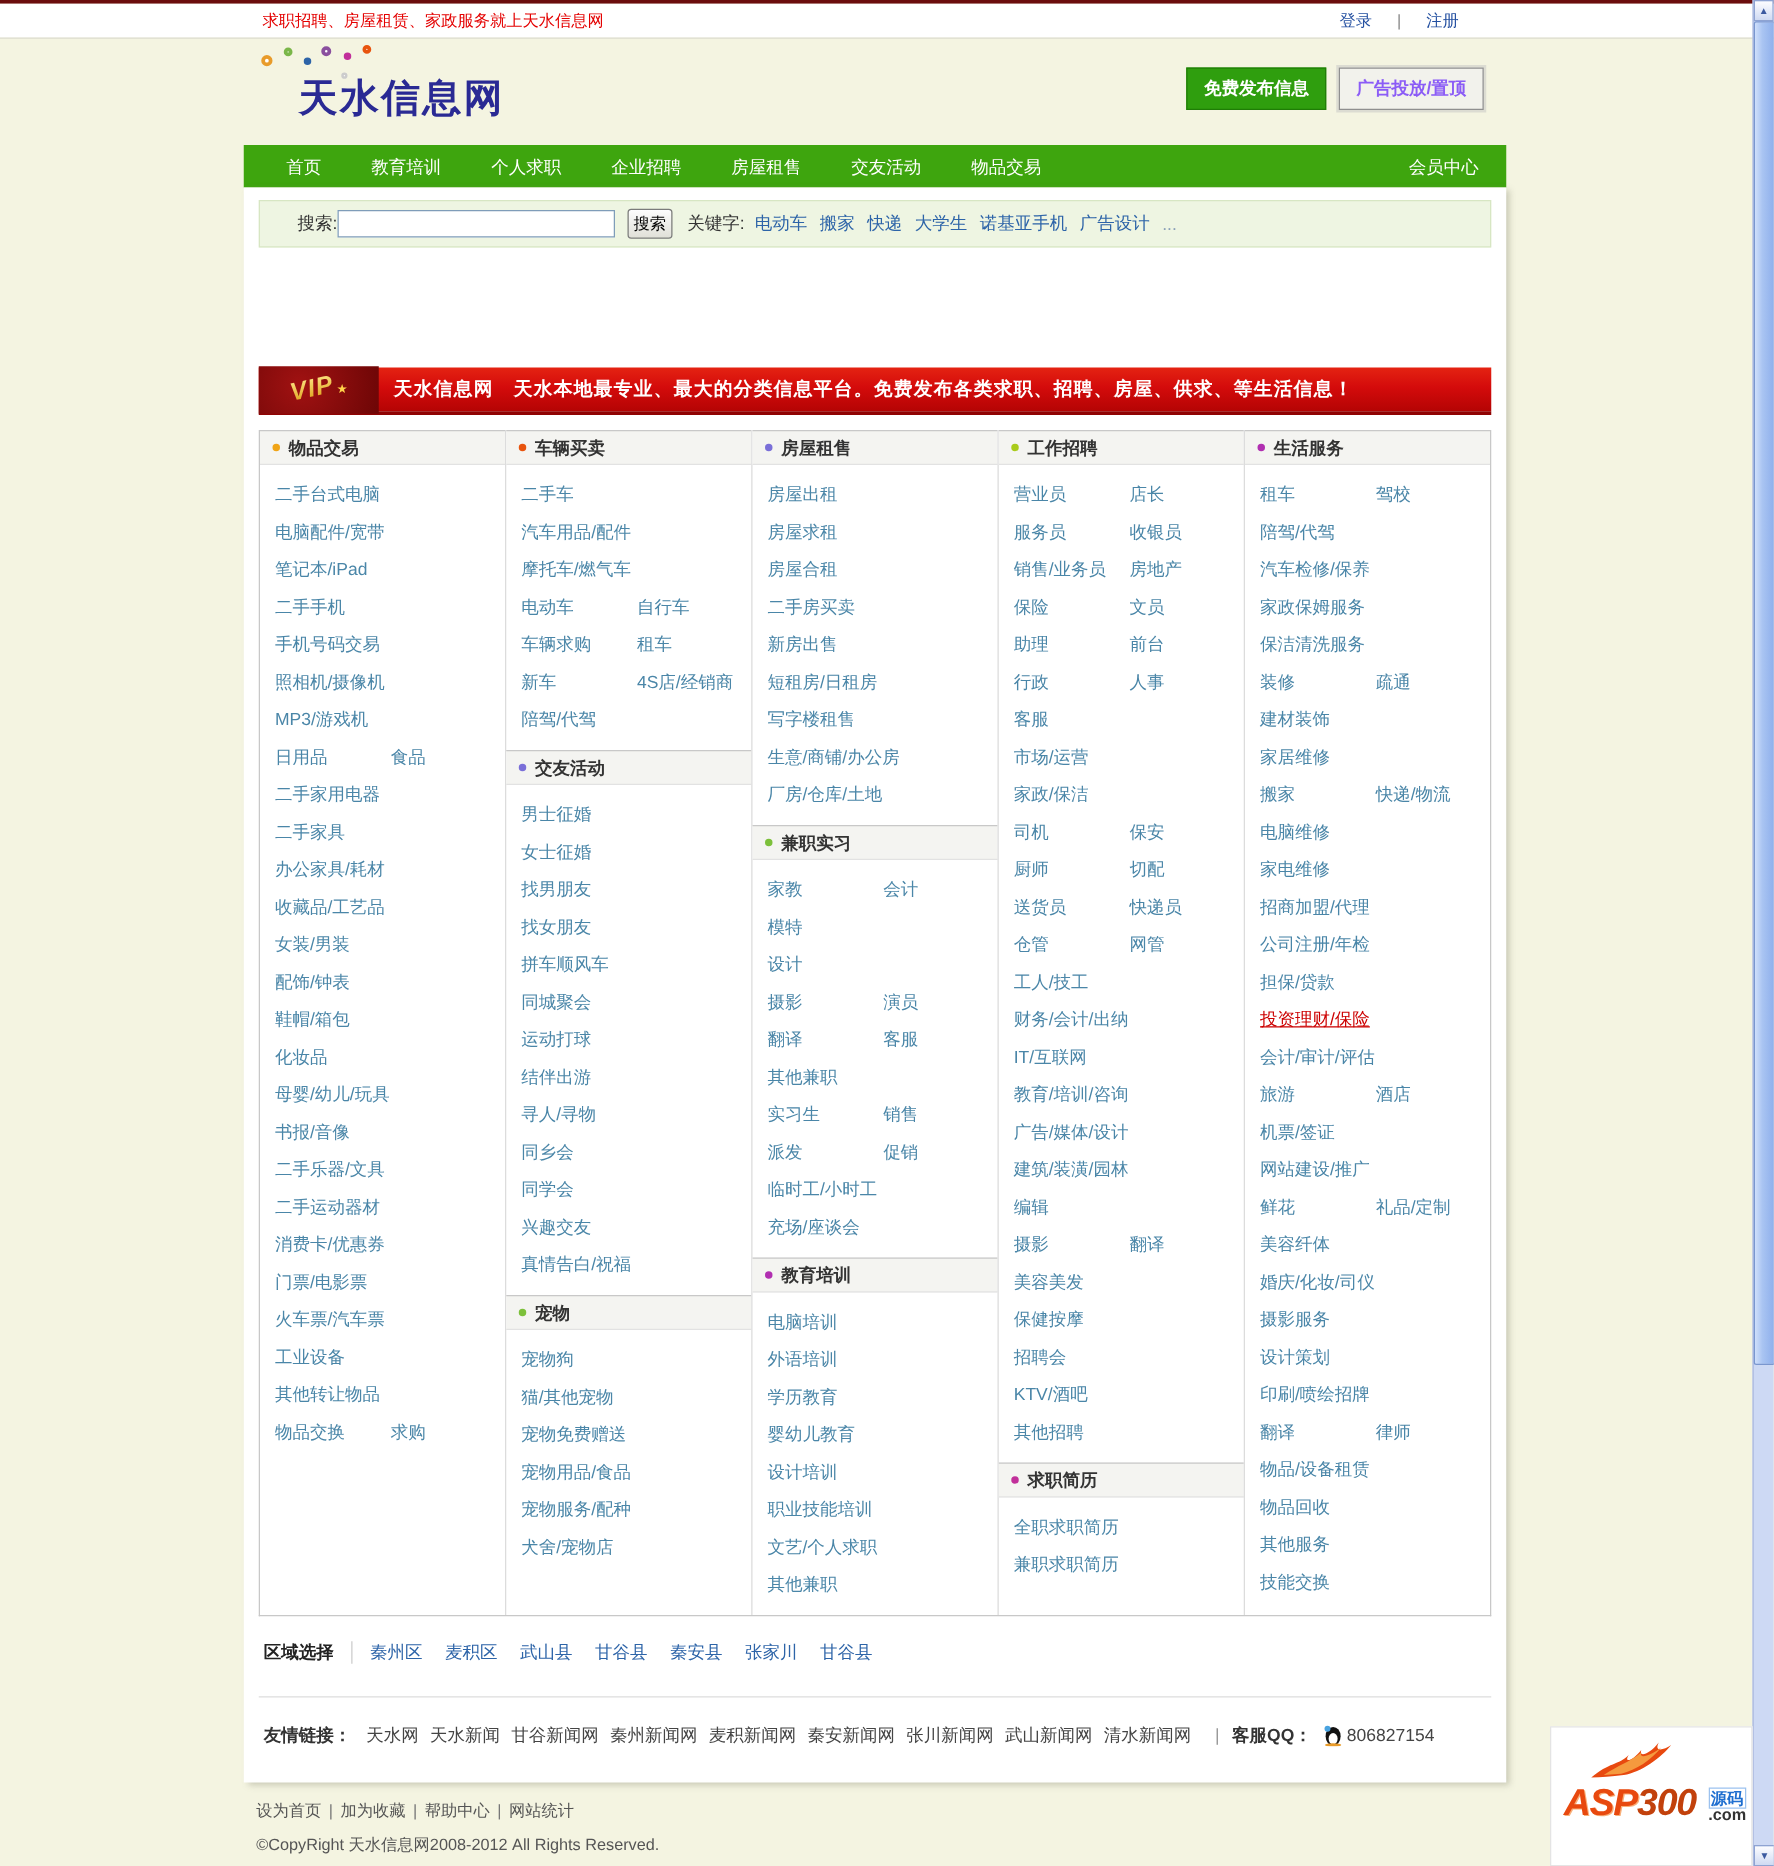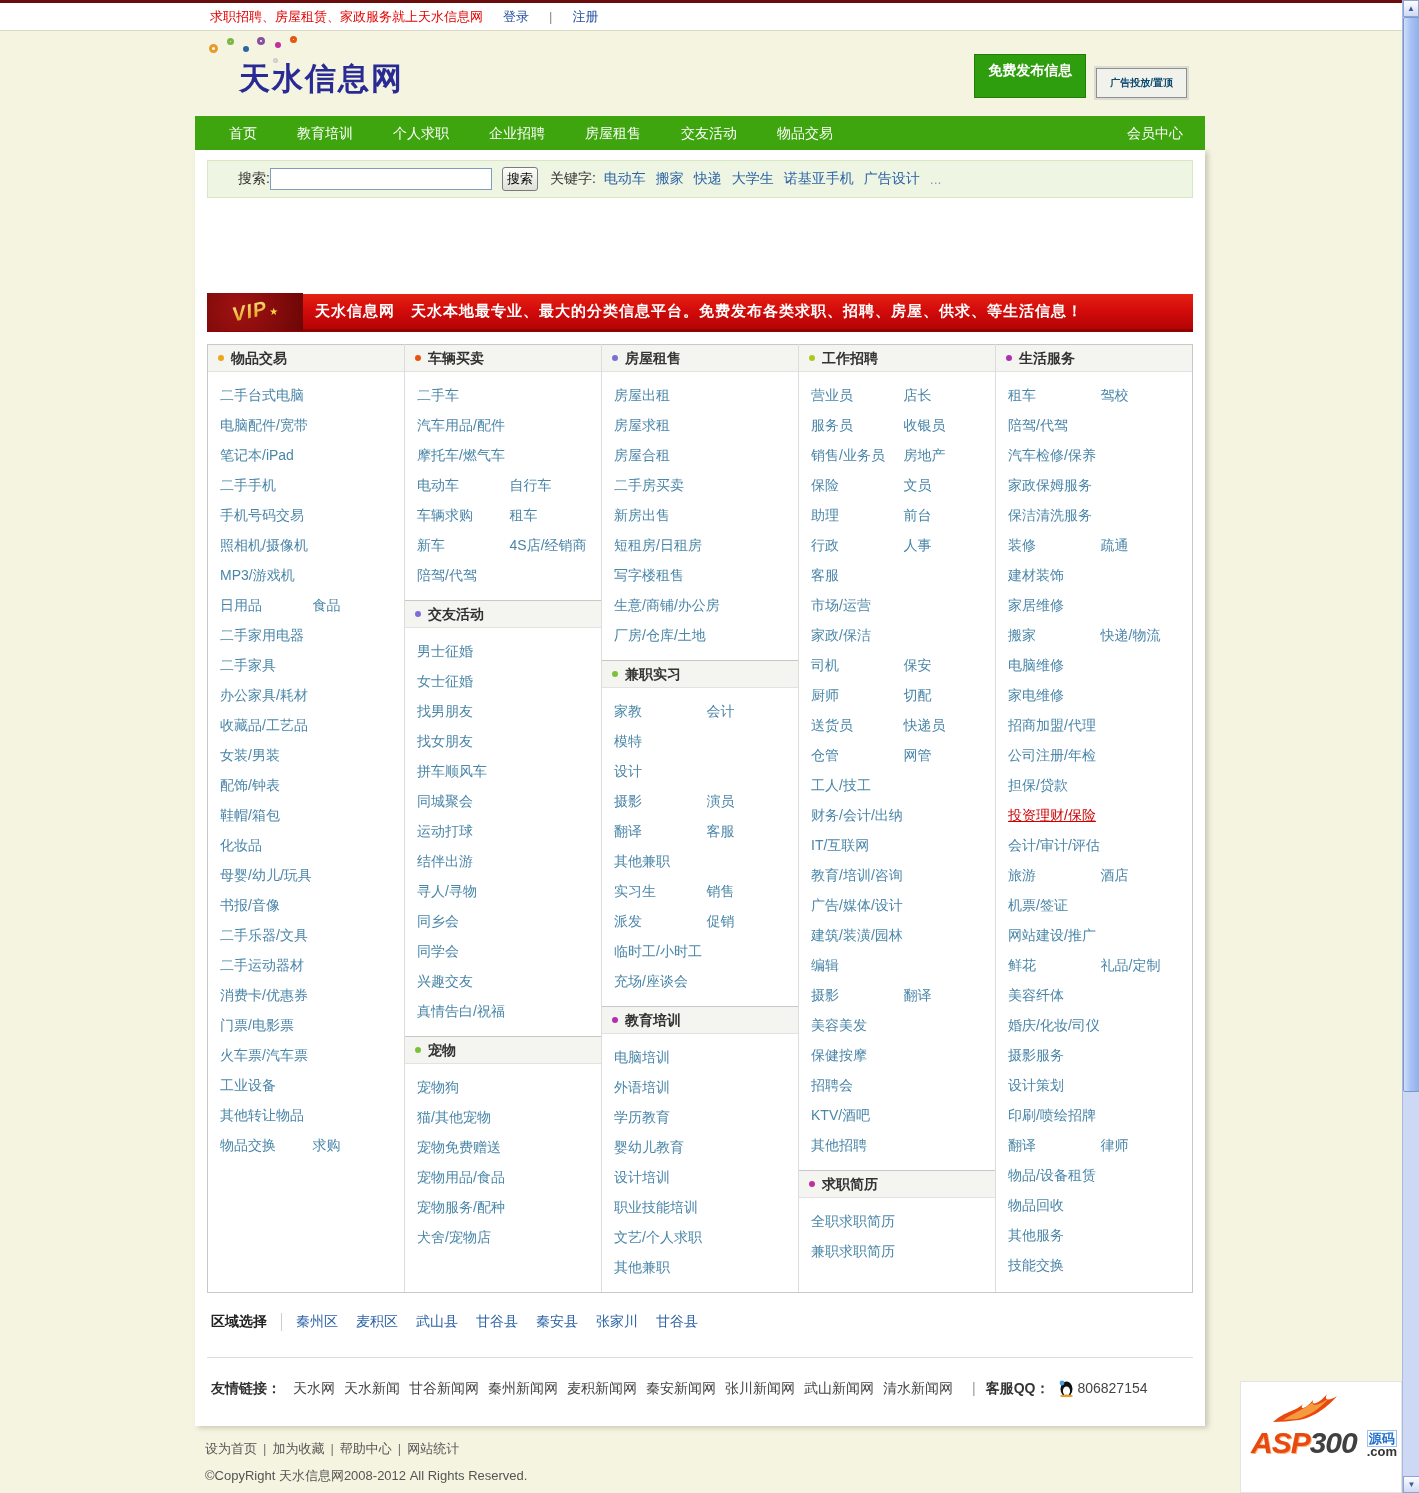--- a/index.html
+++ b/index.html
@@ -7,21 +7,21 @@
   body {
     font-family:"Liberation Sans","DejaVu Sans",sans-serif;
     background:#f4f4e1; position:relative; overflow:hidden; font-size:14px;
   }
   a { text-decoration:none; cursor:pointer; }
 
   
   .top-edge { height:3px; background:#6b0d0d; }
   .topbar {
     height:28px; background:#ffffff; border-bottom:1px solid #d9d9c6;
-    display:flex; align-items:center; 
+    display:flex; align-items:center; justify-content:space-between;
     padding:0 232px 0 210px;
   }
   .topbar .promo { color:#e40000; font-size:13px; }
   .topbar .auth { font-size:13px; color:#888; }
   .topbar .auth a { color:#234fa0; margin:0 20px; }
 
   
   .wrapper { position:absolute; left:195px; top:32px; width:1010px; }
 
   
@@ -35,22 +35,22 @@
   .d4{left:62px;top:5px;width:8px;height:8px;border:3px solid #8a4f9e;}
   .d5{left:80px;top:10px;width:6px;height:6px;border:3px solid #c12f9a;}
   .d6{left:95px;top:4px;width:7px;height:7px;border:3px solid #e8540e;}
   .d7{left:78px;top:26px;width:5px;height:5px;border:2px solid #cccccc;}
   .header-btns { position:absolute; right:18px; top:22px; display:flex; gap:10px; }
   .btn-green {
     background:#2f9e0e; color:#fff; font-weight:bold; font-size:14px;
     padding:7px 13px; border:1px solid #1f7d06; display:inline-block;
   }
   .btn-gray {
-    background:#f2f2ec; color:#0c4a6e; font-weight:bold; font-size:10px;
-    padding:7px 13px; border:1px solid #8f8f8f; box-shadow:0 0 0 2px #dcdcd2; display:inline-block;margin-top:14px;
+    background:#f2f2ec; color:#8b5cf6; font-weight:bold; font-size:14px;
+    padding:7px 13px; border:1px solid #8f8f8f; box-shadow:0 0 0 2px #dcdcd2; display:inline-block;
   }
 
   
   .nav { height:34px; background:#3ea50e; display:flex; align-items:center;
          color:#fff; padding:0 14px; }
   .nav a { color:#fff; font-size:14px; padding:0 20px; line-height:34px; display:block; }
   .nav .spacer { flex:1; }
   .nav .member { padding-right:8px; }
 
   
@@ -133,21 +133,21 @@
               border:1px solid #7a97cf; border-radius:2px; }
   .sb-down { position:absolute; bottom:0; left:0; width:17px; }
 
   
   .watermark { position:absolute; right:17px; bottom:0; width:162px; height:112px;
                background:#fff; border:1px solid #e4e4e4; overflow:hidden; }
   .wm-flame { position:absolute; left:28px; top:8px; width:70px; height:34px; }
   .wm-line { position:absolute; left:10px; top:44px; font-style:italic; font-weight:bold;
              font-size:30px; letter-spacing:-1px; white-space:nowrap; }
   .wm-asp { color:#e8490f; text-shadow:1px 1px 0 #f9b07a; }
-  .wm-300 { color:#404040; }
+  .wm-300 { color:#c2410c; }
   .wm-side { position:absolute; right:4px; top:50px; text-align:left; line-height:13px; }
   .wm-src { color:#1f6fd0; font-weight:bold; font-size:13px; border:1px solid #9cc2ef; padding:0 1px; }
   .wm-com { color:#333; font-weight:bold; font-size:13px; }
 </style>
 </head>
 <body>
 
 <div class="top-edge"></div>
 
 <div class="topbar">

